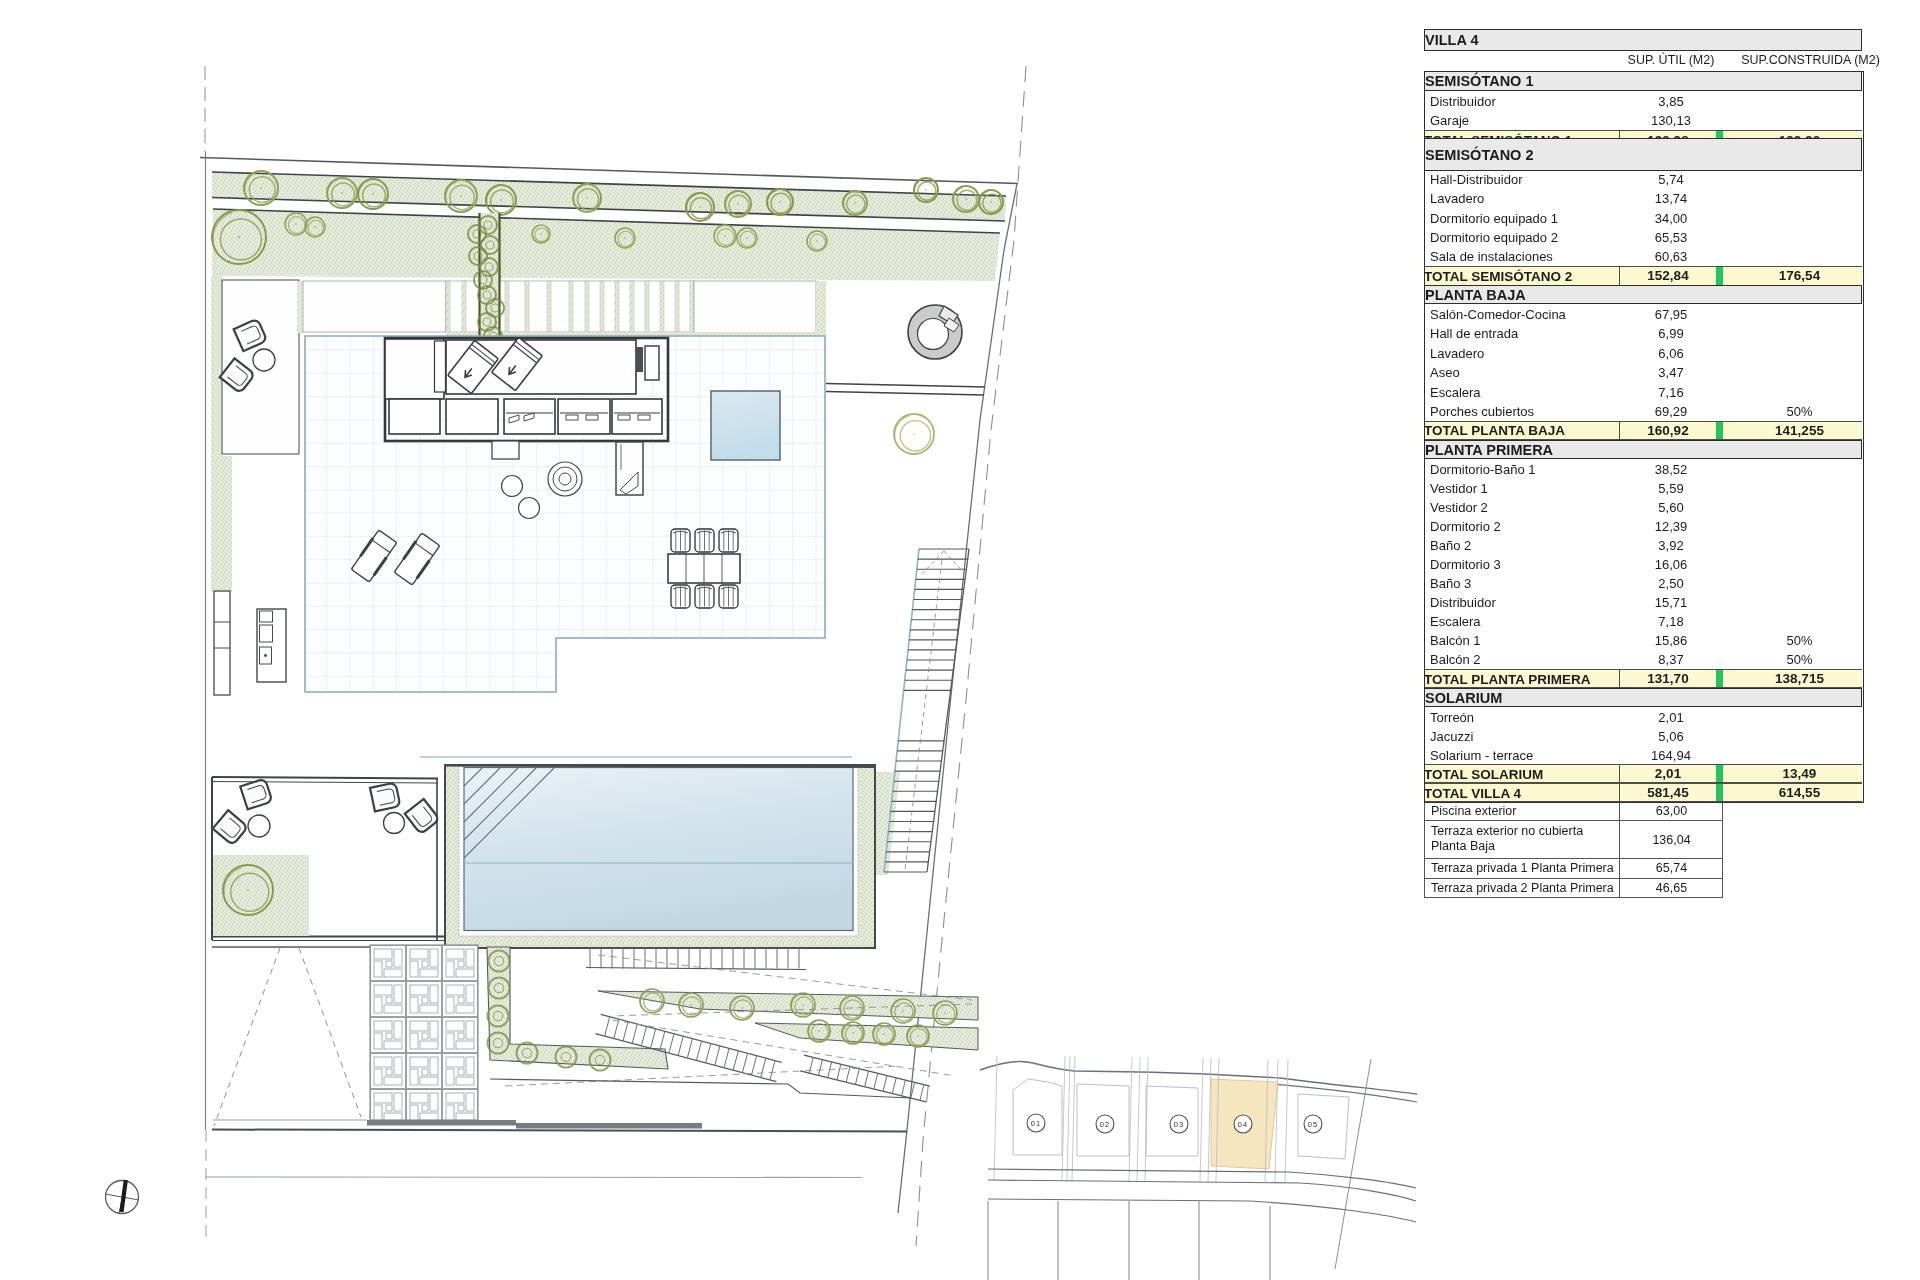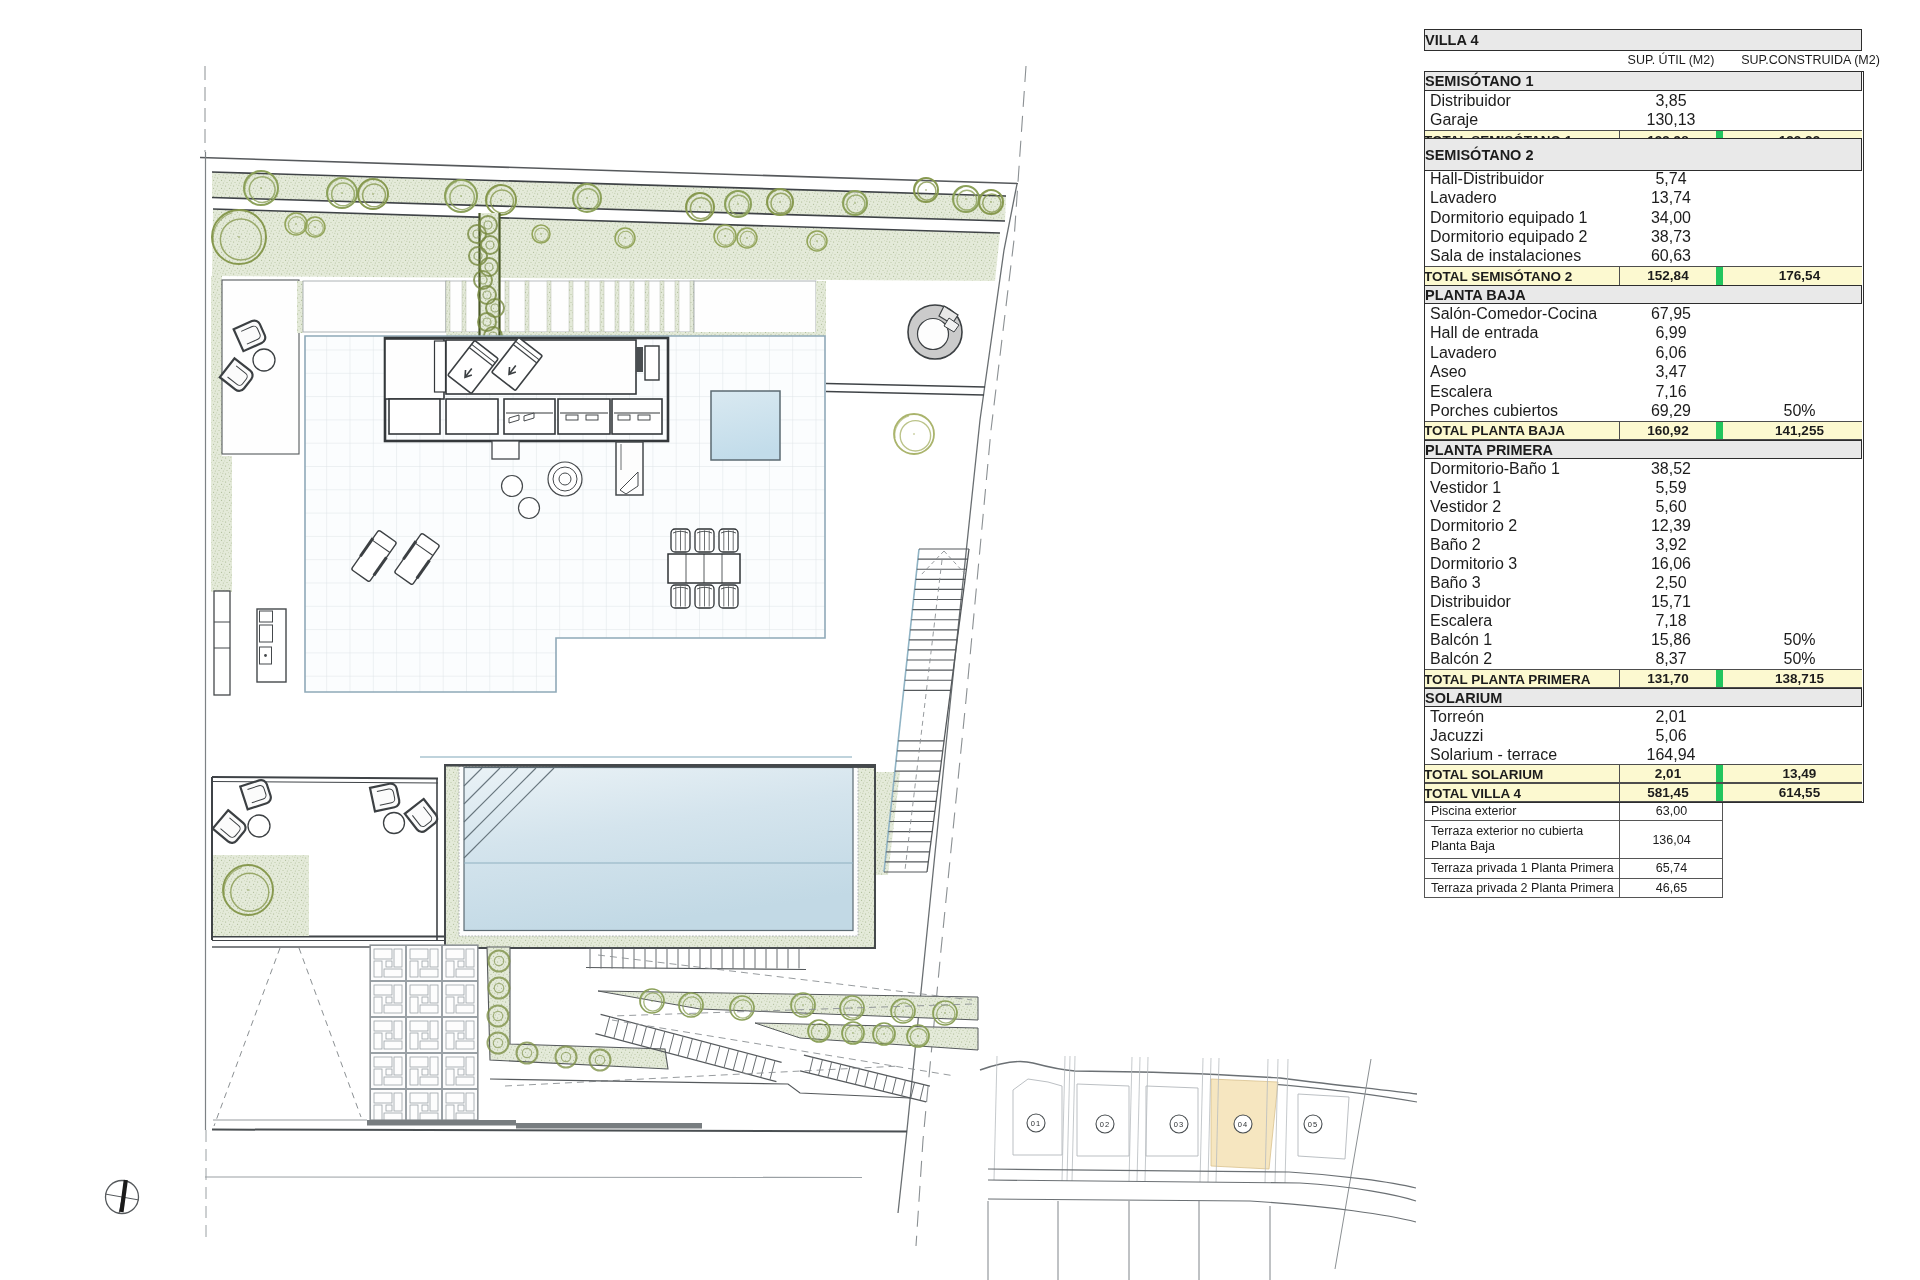--- a/index.html
+++ b/index.html
@@ -1,19 +1,19 @@
 <!DOCTYPE html>
 <html lang="es"><head>
 <meta charset="utf-8">
 <title>Villa 4 - Plano</title>
 <style>
 html,body{margin:0;padding:0;background:#ffffff;width:1920px;height:1280px;overflow:hidden}
 #table div.hdr{position:absolute;width:438px;background:#e9e9e9;border:1.8px solid #2d2d2d;
  box-sizing:border-box;font-weight:bold;font-size:14.5px;display:flex;align-items:center}
-#table div.r{position:absolute;width:440px;font-size:16px;box-sizing:border-box}
+#table div.r{position:absolute;width:440px;font-size:13px;box-sizing:border-box}
 #table div.r .lab{position:absolute;left:6px;top:50%;transform:translateY(-50%);white-space:nowrap}
 #table .v1{position:absolute;left:195px;width:104px;text-align:center;top:50%;transform:translateY(-50%)}
 #table .v2{position:absolute;left:305px;width:141px;text-align:center;top:50%;transform:translateY(-50%)}
 #table div.tot{position:absolute;width:438px;background:#fcf9d0;font-weight:bold;font-size:13.5px;
  border-top:1px solid #4d4d4d;border-bottom:1px solid #4d4d4d;box-sizing:border-box}
 #table div.tot .lab{position:absolute;left:0;width:195px;text-align:left;top:50%;transform:translateY(-50%)}
 #table div.tot .v1{border-left:1px solid #4d4d4d;border-right:7px solid #22c55e;height:100%;display:flex;align-items:center;justify-content:center;transform:none;top:0;box-sizing:border-box}
 #table div.tot .v2{height:100%;display:flex;align-items:center;justify-content:center;transform:none;top:0}
 #table div.bx{position:absolute;width:299px;font-size:12.5px;border:1px solid #555;border-top:none;box-sizing:border-box}
 #table div.bx .lab{position:absolute;left:6px;top:50%;transform:translateY(-50%)}
@@ -799,21 +799,21 @@
       <span class="v1">13,74</span>
     </div>
 
 <div class="r" style="top:207.9px;height:19.3px">
       <span class="lab">Dormitorio equipado 1</span>
       <span class="v1">34,00</span>
     </div>
 
 <div class="r" style="top:227.2px;height:19.3px">
       <span class="lab">Dormitorio equipado 2</span>
-      <span class="v1">38,73</span>
+      <span class="v1">65,53</span>
     </div>
 
 <div class="r" style="top:246.5px;height:19.3px">
       <span class="lab">Sala de instalaciones</span>
       <span class="v1">60,63</span>
     </div>
 
 <div class="tot" style="top:265.8px;height:20px">
       <span class="lab">TOTAL SEMISÓTANO 2</span>
       <span class="v1">152,84</span>

